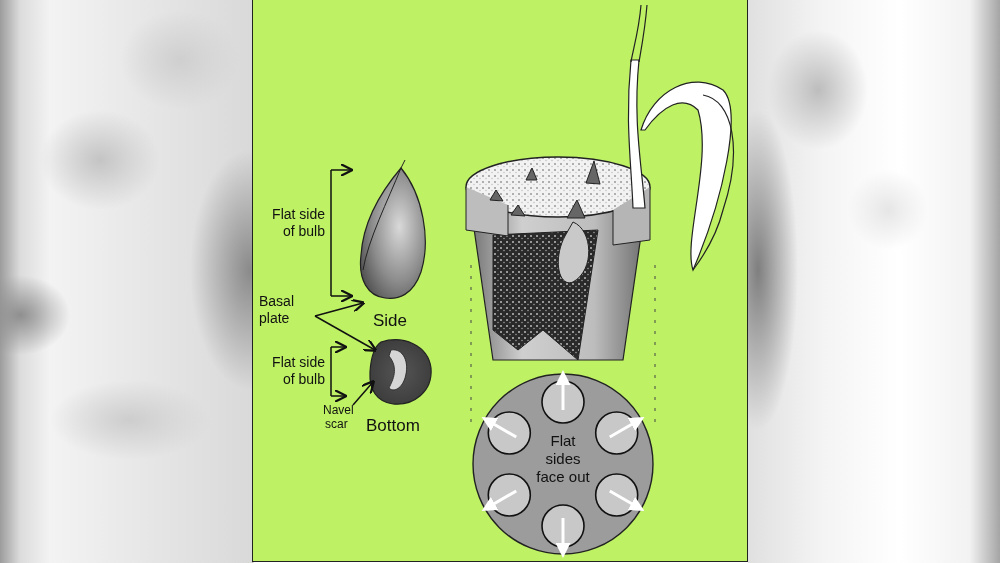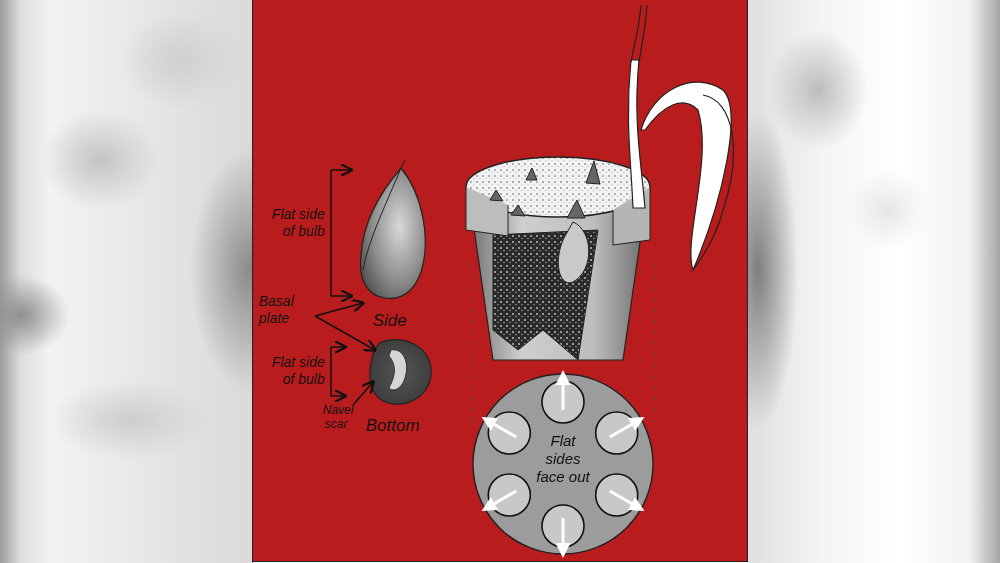--- a/index.html
+++ b/index.html
@@ -14,21 +14,21 @@
       radial-gradient(ellipse 60px 50px at 180px 60px, #cfcfcf, transparent),
       radial-gradient(ellipse 80px 40px at 130px 420px, #cdcdcd, transparent),
       linear-gradient(90deg,#9c9c9c 0%,#dcdcdc 8%,#f3f3f3 20%,#e6e6e6 60%,#d9d9d9 100%); }
   .blur-right { position:absolute; left:748px; top:0; width:252px; height:563px;
     background:
       radial-gradient(ellipse 40px 160px at 10px 270px, #7f7f7f, transparent),
       radial-gradient(ellipse 50px 60px at 70px 90px, #bdbdbd, transparent),
       radial-gradient(ellipse 40px 40px at 140px 210px, #e6e6e6, transparent),
       linear-gradient(90deg,#e0e0e0 0%,#f4f4f4 30%,#ffffff 60%,#f2f2f2 88%,#a5a5a5 100%); }
   .panel { position:absolute; left:252px; top:0; width:494px; height:561px;
-           background:#b91c1c; border:1px solid #222; border-top:none;font-style:italic; }
+           background:#bef264; border:1px solid #222; border-top:none; }
   svg text { font-family:"Liberation Sans", sans-serif; fill:#111; }
 </style>
 </head>
 <body>
 
 <div class="blur-left"></div>
 <div class="blur-right"></div>
 
 <div class="panel">
 <svg width="494" height="561" viewBox="0 0 494 561">

